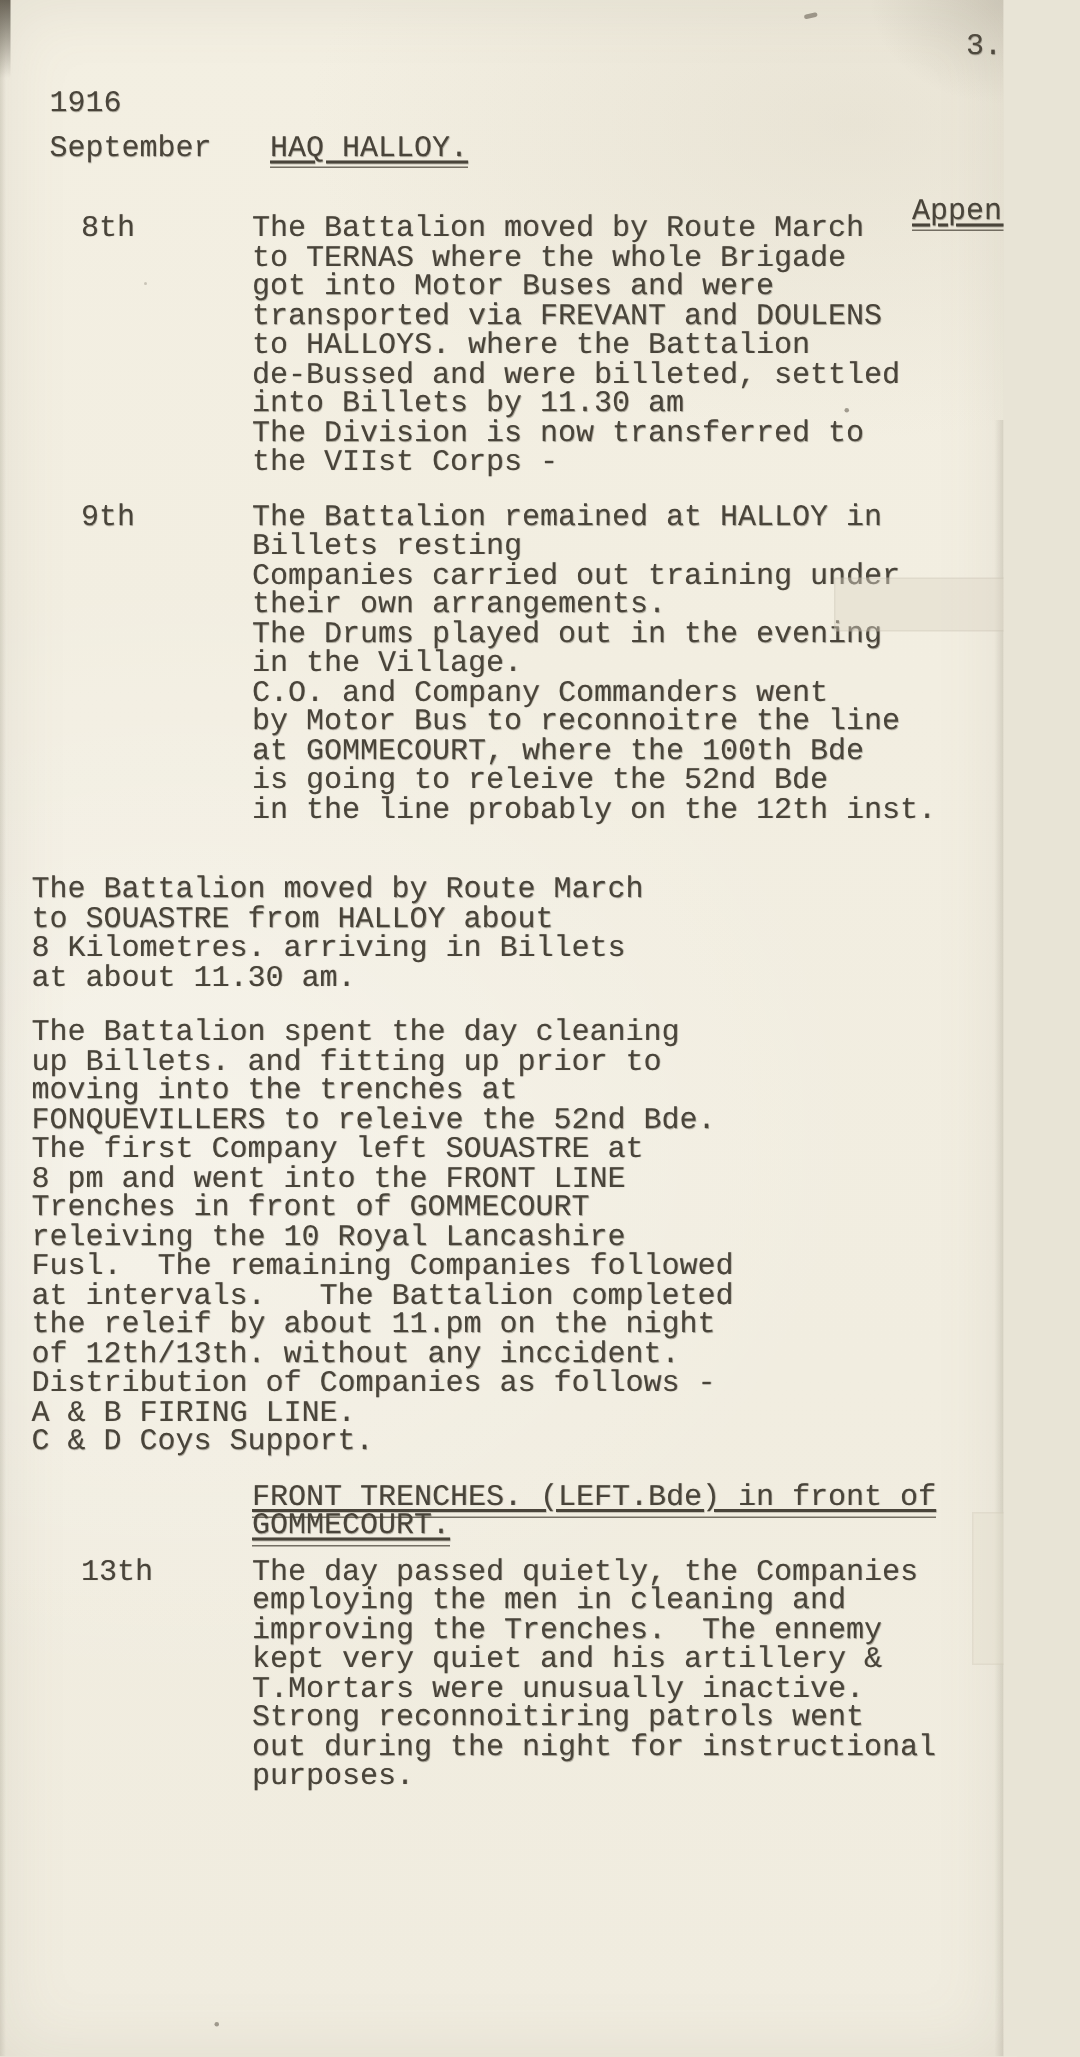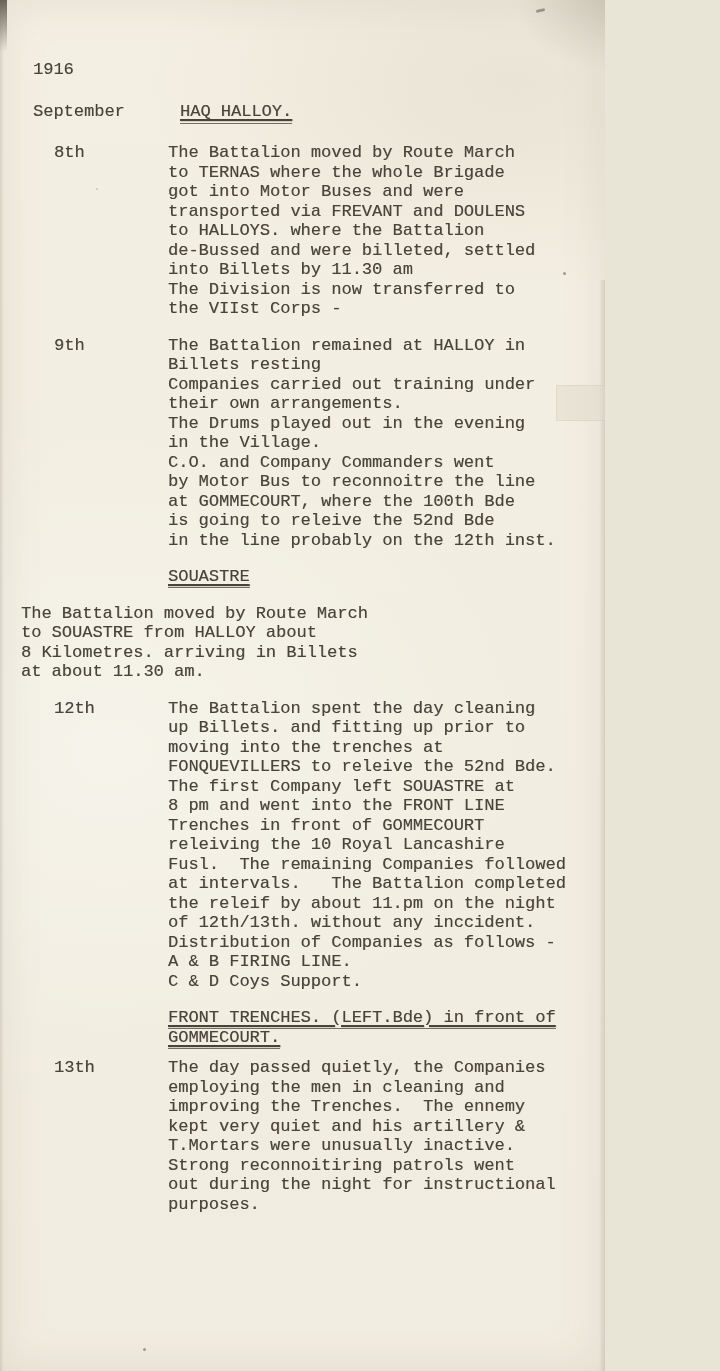--- a/index.html
+++ b/index.html
@@ -2,38 +2,38 @@
 <html><head>
 <meta charset="utf-8">
 <style>
   html, body {
     margin: 0;
     padding: 0;
     background: #e8e4d6;
   }
   .page {
     position: relative;
-    width: 605px;
+    width: 669px;
     height: 1371px;
     overflow: hidden;
     background-color: #f2eee1;
     background-image:
       radial-gradient(ellipse 520px 300px at 85% 6%, rgba(214,207,189,0.35), transparent 70%),
       radial-gradient(ellipse 640px 520px at 18% 55%, rgba(255,255,255,0.30), transparent 72%),
       linear-gradient(#f3efe2, #f0ecdf);
     box-shadow: inset 0 0 46px rgba(125,115,92,0.13);
     font-family: "Liberation Mono", "DejaVu Sans Mono", monospace;
-    font-size: 17px;
+    font-size: 20px;
     line-height: 19.5px;
     color: #49443a;
     text-shadow: 0.4px 0.4px 0.5px rgba(73,68,58,0.45);
   }
   .page-number { position: absolute; top: 22px; left: 644px; }
   .year        { position: absolute; top: 60px; left: 33px; }
-  .header-row  { position: absolute; top: 102px; left: 0; width: 100%; height: 28px; padding-left: 36px; }
+  .header-row  { position: absolute; top: 90px; left: 0; width: 100%; height: 28px; padding-left: 36px; }
   .month       { position: absolute; left: 33px;  top: 0; }
   .loc-heading { position: absolute; left: 180px; top: 0; text-align: center; }
   .appendix    { position: absolute; left: 608px; top: 6px; margin-top: 36px; }
 
   .underline {
     text-decoration: underline;
     text-decoration-thickness: 1.5px;
     text-underline-offset: 2.5px;
     border-bottom: 1px solid rgba(73,68,58,0.75);
     padding-bottom: 1px;
@@ -131,30 +131,28 @@
 The Drums played out in the evening
 in the Village.
 C.O. and Company Commanders went
 by Motor Bus to reconnoitre the line
 at GOMMECOURT, where the 100th Bde
 is going to releive the 52nd Bde
 in the line probably on the 12th inst.</div>
       </div>
       <div class="entry">
         <div class="date"></div>
-        <div class="bodytext"><span class="underline">SOUASTRE</span></div>
       </div>
       <div class="entry">
         <div class="bodytext">The Battalion moved by Route March
 to SOUASTRE from HALLOY about
 8 Kilometres. arriving in Billets
 at about 11.30 am.</div>
       </div>
       <div class="entry">
-        <div class="date">12th</div>
         <div class="bodytext">The Battalion spent the day cleaning
 up Billets. and fitting up prior to
 moving into the trenches at
 FONQUEVILLERS to releive the 52nd Bde.
 The first Company left SOUASTRE at
 8 pm and went into the FRONT LINE
 Trenches in front of GOMMECOURT
 releiving the 10 Royal Lancashire
 Fusl.  The remaining Companies followed
 at intervals.   The Battalion completed

